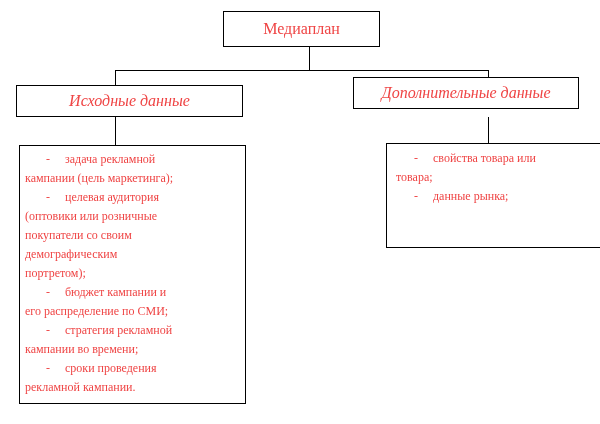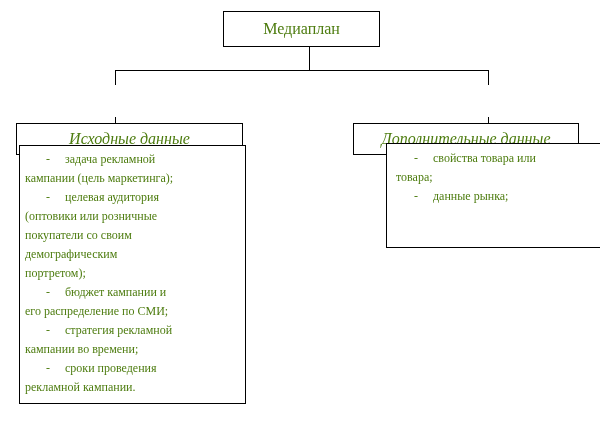--- a/index.html
+++ b/index.html
@@ -6,40 +6,40 @@
     margin: 0;
     padding: 0;
     background: #ffffff;
   }
   .canvas {
     position: relative;
     width: 600px;
     height: 424px;
     background: #ffffff;
     font-family: "Liberation Serif", "DejaVu Serif", serif;
-    color: #4d7c0f;
+    color: #ef4444;
     overflow: hidden;
   }
   .box {
     position: absolute;
     box-sizing: border-box;
     border: 1px solid #000000;
     background: #ffffff;
   }
   .label-box {
     display: flex;
     align-items: center;
     justify-content: center;
     font-size: 16px;
     text-align: center;
   }
-  .italic { font-style: italic; margin-top: 38px; }
+  .italic { font-style: italic; }
   .top-box    { left: 223px; top: 11px;  width: 157px; height: 36px; }
   .hdr-left   { left: 16px;  top: 85px;  width: 227px; height: 32px; }
-  .hdr-right  { left: 353px; top: 85px;  width: 226px; height: 32px; }
+  .hdr-right  { left: 353px; top: 77px;  width: 226px; height: 32px; }
   .content-box {
     font-size: 12px;
     line-height: 19px;
     white-space: pre;
     overflow: hidden;
   }
   .content-left  { left: 19px;  top: 145px; width: 227px; height: 259px; padding: 4px 3px 0 5px; }
   .content-right { left: 355px; top: 143px; width: 228px; height: 105px; padding: 5px 3px 0 9px; margin-left: 31px; }
   .line {
     position: absolute;

